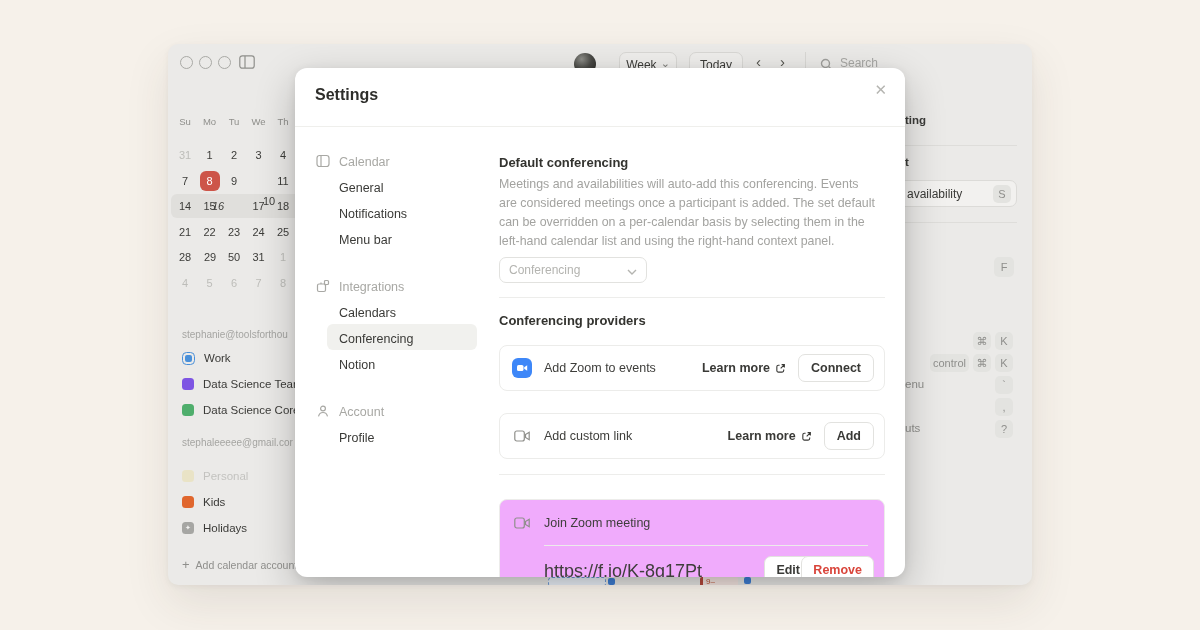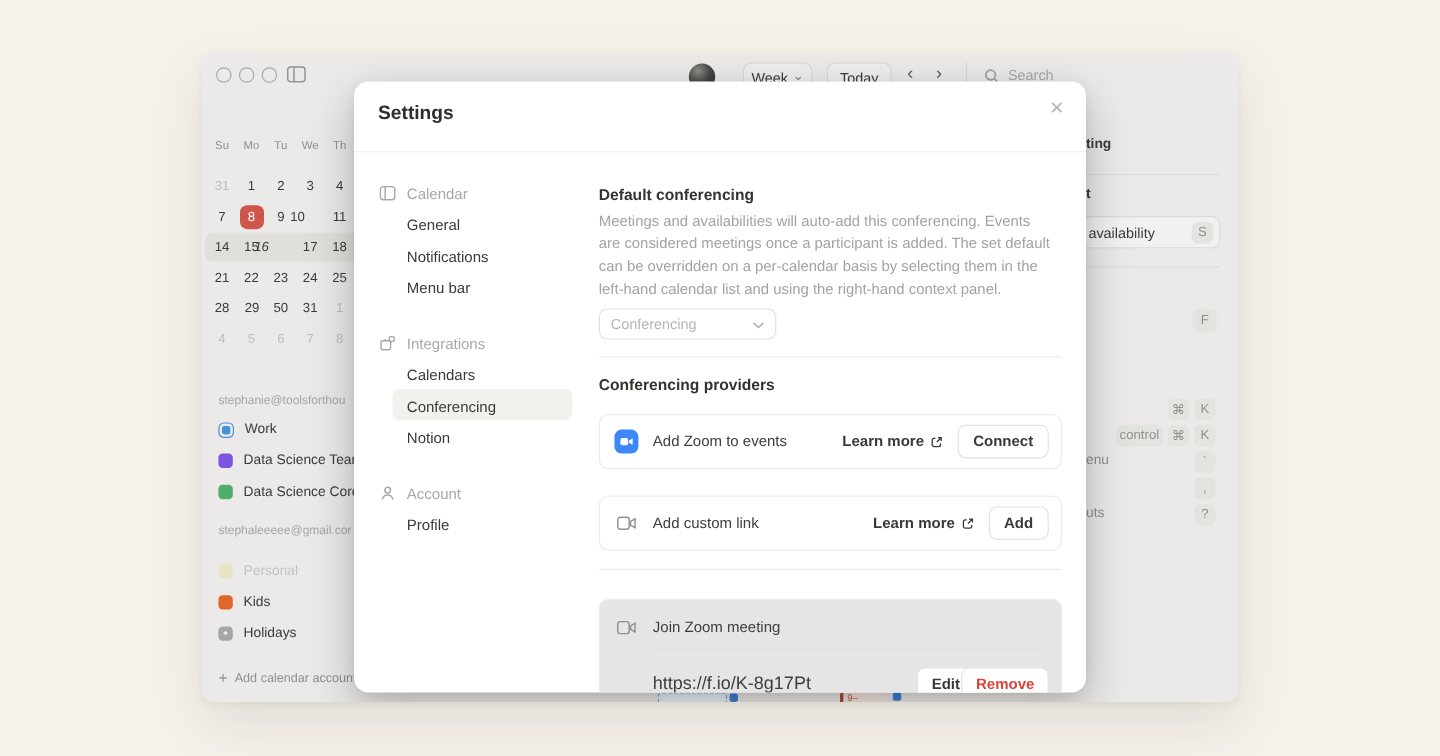--- a/index.html
+++ b/index.html
@@ -90,21 +90,21 @@
   .card{position:absolute;left:204px;width:386px;border:1px solid #ececea;border-radius:8px;background:#fff;box-sizing:border-box;}
   .card-row{display:flex;align-items:center;height:44px;padding:0 10px 0 12px;gap:12px;}
   .card-label{font-size:12.5px;color:#3e3e3b;flex:1;white-space:nowrap;}
   .learn-more{display:inline-flex;align-items:center;gap:5px;font-size:12.5px;font-weight:700;color:#393936;white-space:nowrap;}
   .btn{display:inline-flex;align-items:center;justify-content:center;border:1px solid #e2e2df;border-radius:7px;background:#fff;
     font-size:12.5px;font-weight:700;color:#393936;padding:6px 12px;white-space:nowrap;box-sizing:border-box;}
   .btn.remove{color:#d9453b;}
   .zoom-badge{width:20px;height:20px;background:#3e87f8;border-radius:6px;display:flex;align-items:center;justify-content:center;flex:0 0 auto;}
   .cam-icon{width:20px;height:20px;display:flex;align-items:center;justify-content:center;color:#8f8f8b;flex:0 0 auto;}
   .card3-div{position:absolute;left:44px;right:16px;top:45px;height:1px;background:#ececea;}
-  .url-text{position:absolute;left:44px;top:61px;font-size:15px;color:#3e3e3b;}
+  .url-text{position:absolute;left:44px;top:61px;font-size:18px;color:#3e3e3b;}
 </style>
 </head>
 <body>
 
 <div class="stage">
   <div class="app-window">
 
     <span class="tl-circle abs" style="left:12px;top:12px;"></span>
     <span class="tl-circle abs" style="left:31px;top:12px;"></span>
     <span class="tl-circle abs" style="left:50px;top:12px;"></span>
@@ -128,21 +128,21 @@
         <span class="mc-cell muted" style="left:5px;">31</span>
         <span class="mc-cell" style="left:29.5px;">1</span>
         <span class="mc-cell" style="left:54px;">2</span>
         <span class="mc-cell" style="left:78.5px;">3</span>
         <span class="mc-cell" style="left:103px;">4</span>
       </div>
       <div class="mc-row" style="top:126.5px;">
         <span class="mc-cell" style="left:5px;">7</span>
         <span class="mc-cell" style="left:29.5px;"><span class="mc-today">8</span></span>
         <span class="mc-cell" style="left:54px;">9</span>
-        <span class="mc-cell" style="left:68px;">10</span>
+        <span class="mc-cell" style="left:89px;margin-top:20px;">10</span>
         <span class="mc-cell" style="left:103px;">11</span>
       </div>
       <div class="mc-row" style="top:152px;">
         <span class="mc-cell" style="left:5px;">14</span>
         <span class="mc-cell" style="left:29.5px;">15</span>
         <span class="mc-cell" style="left:38px;font-style:italic;">16</span>
         <span class="mc-cell" style="left:78.5px;">17</span>
         <span class="mc-cell" style="left:103px;">18</span>
       </div>
       <div class="mc-row" style="top:177.5px;">
@@ -346,21 +346,21 @@
               <path d="M5 2.5H3.7A1.7 1.7 0 0 0 2 4.2v4.1A1.7 1.7 0 0 0 3.7 10h4.1a1.7 1.7 0 0 0 1.7-1.7V7"></path>
               <path d="M7.2 1.8H10.2V4.8M10 2L6.2 5.8"></path>
             </svg>
           </span>
           <span class="btn">Add</span>
         </div>
       </div>
 
       <div class="c-div" style="top:406px;"></div>
 
-      <div class="card" style="top:431px;height:96px;background:#e5e5e5;">
+      <div class="card" style="top:431px;height:96px;background:#f0abfc;">
         <div class="card-row" style="height:45px;">
           <span class="cam-icon">
             <svg width="16" height="12" viewBox="0 0 16 12" fill="none" stroke="#8f8f8b" stroke-width="1.2">
               <rect x="0.8" y="1" width="9.5" height="10" rx="2"></rect>
                 <path d="M11.5 4.5l3.7-2.2v7.4l-3.7-2.2z"></path>
             </svg>
           </span>
           <span class="card-label">Join Zoom meeting</span>
         </div>
         <div class="card3-div"></div>

